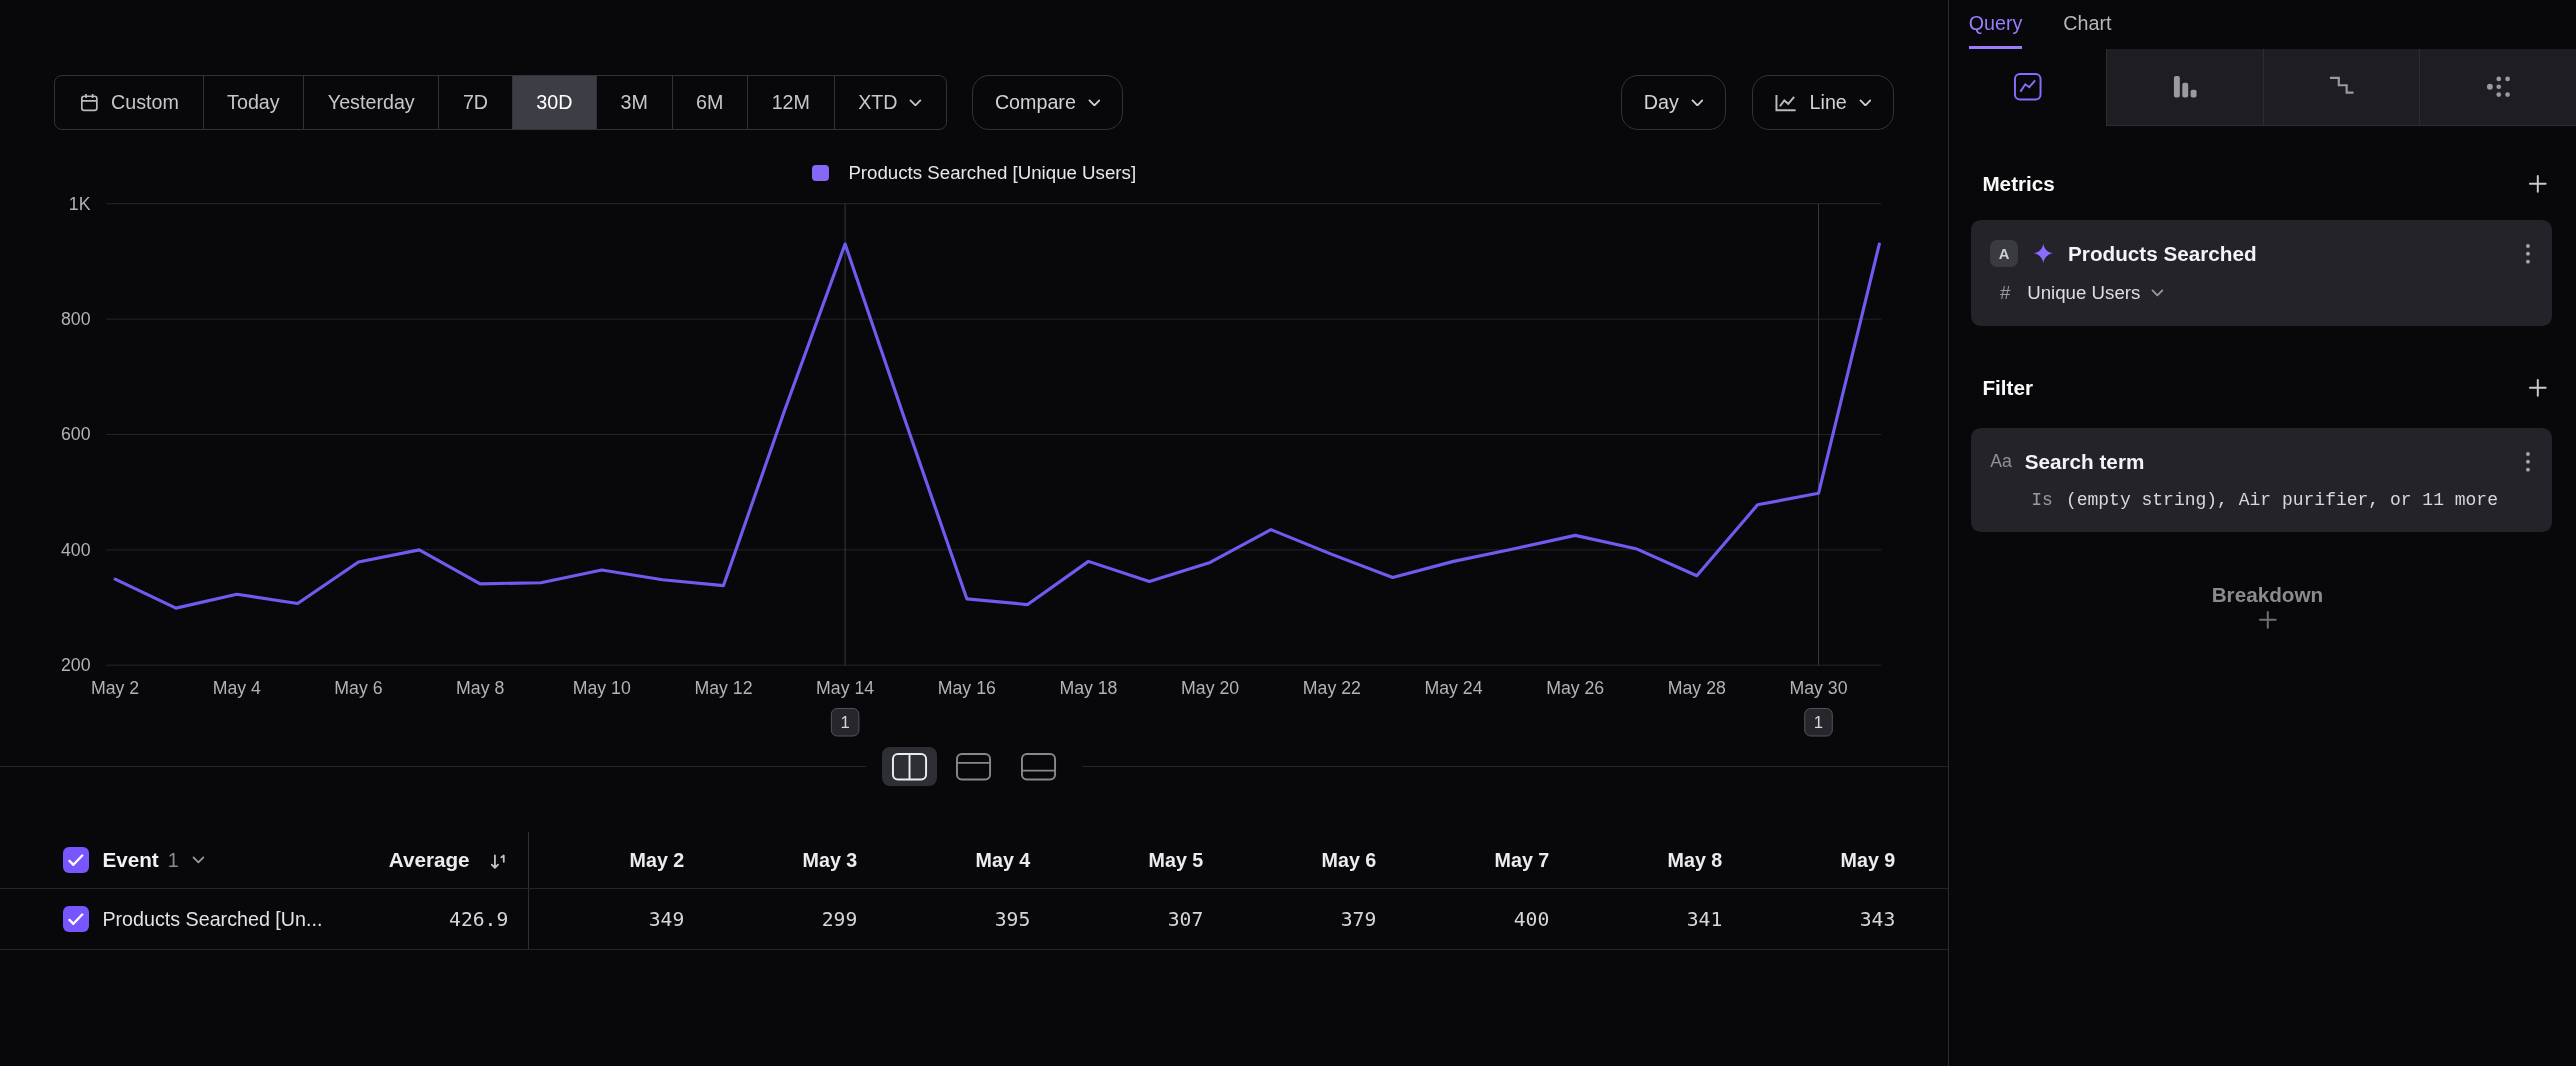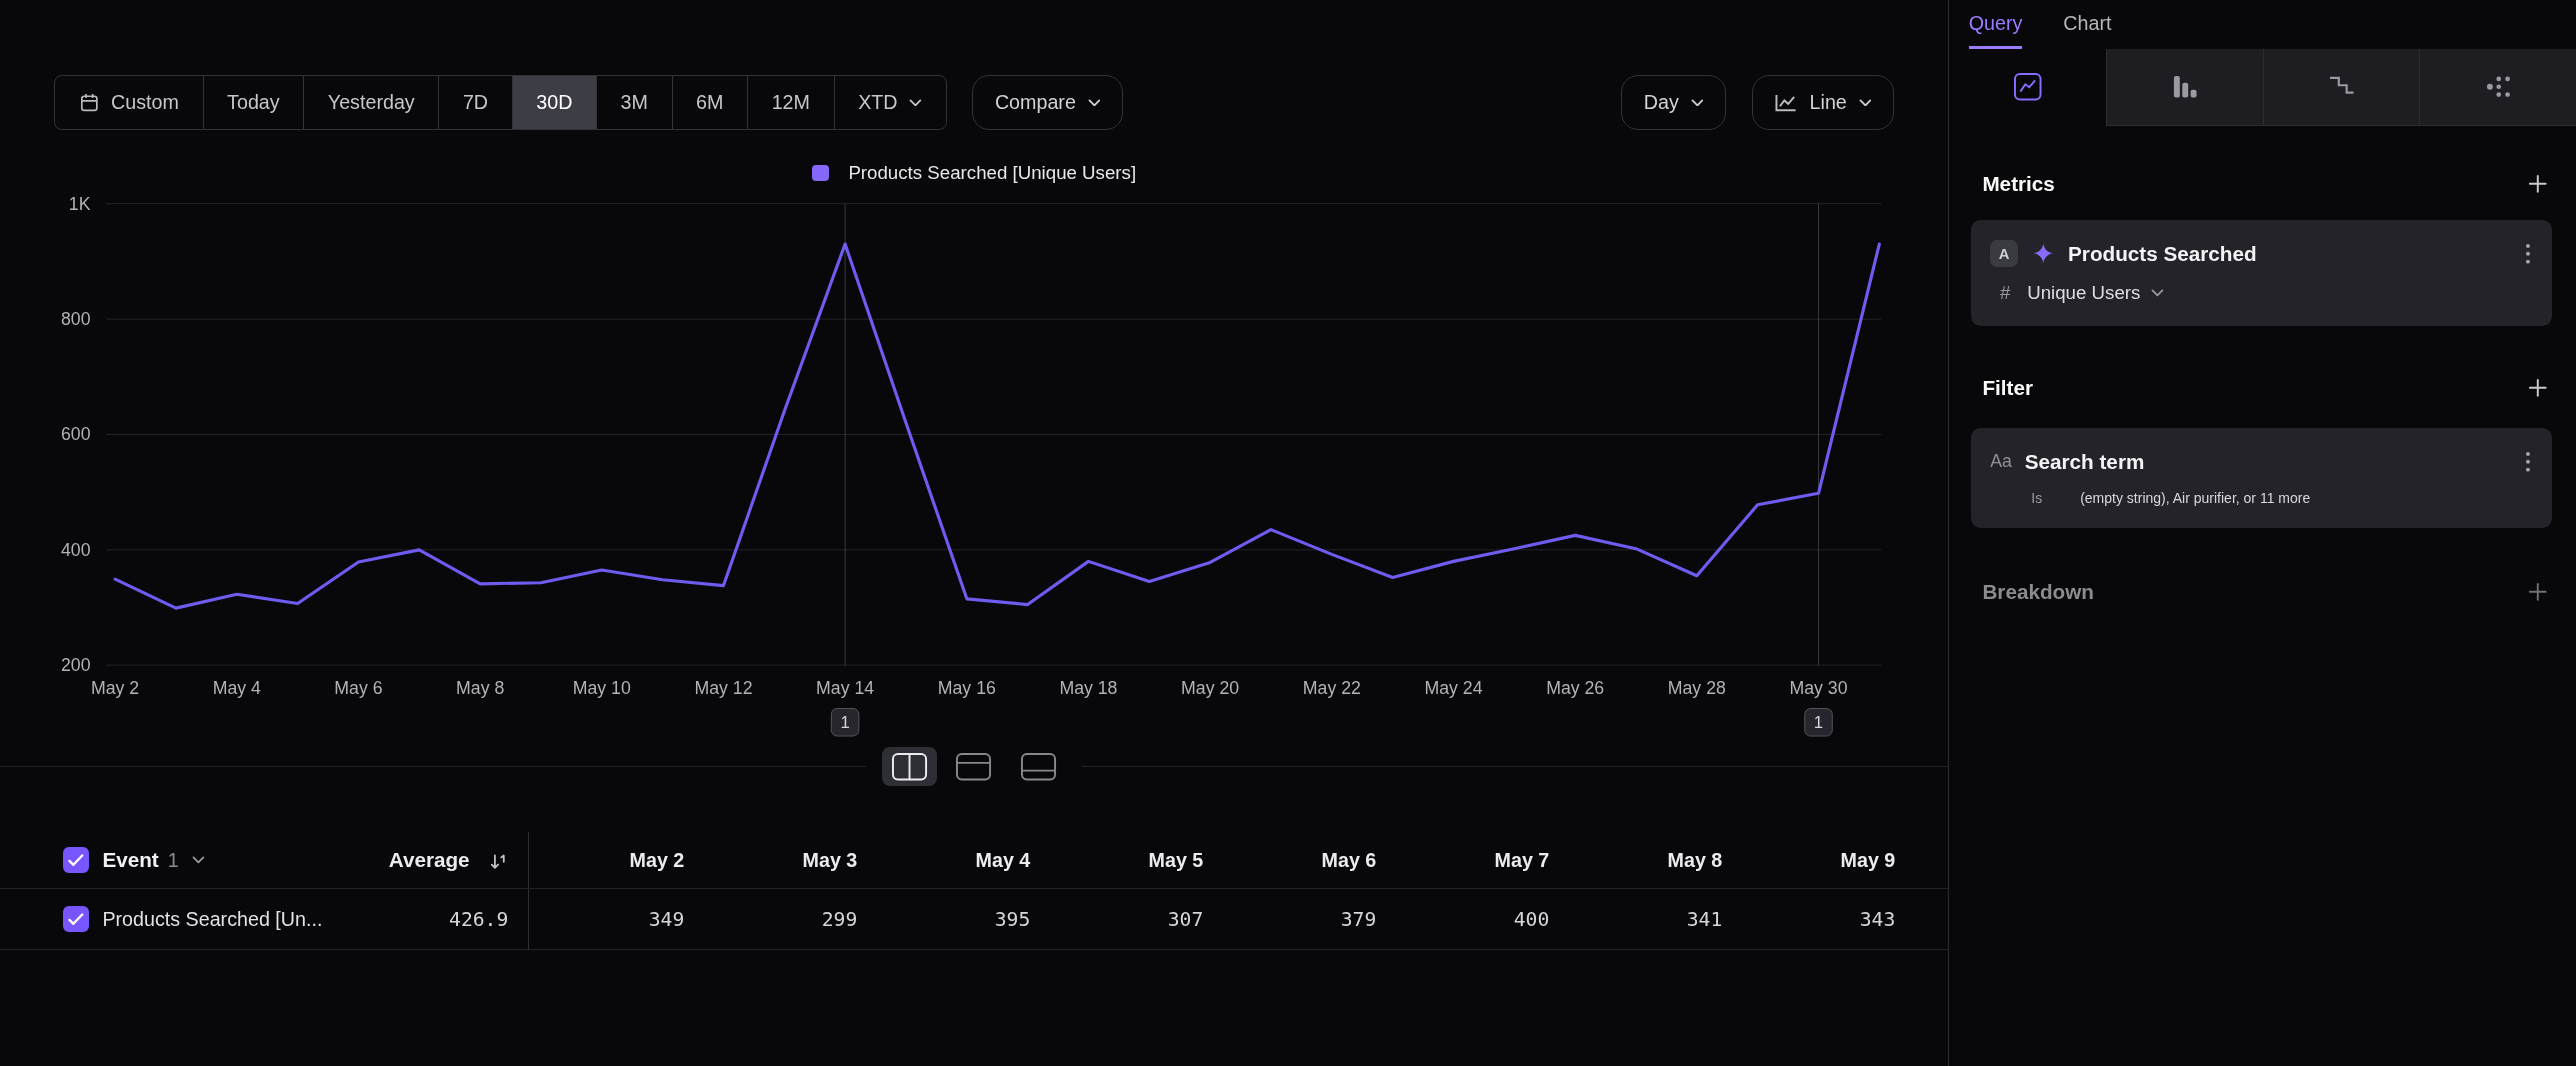--- a/index.html
+++ b/index.html
@@ -65,39 +65,39 @@
   .side-tab { display:flex; align-items:center; font-size:19.7px; font-weight:500; color:#b6b6bb; border-bottom:3px solid transparent; cursor:pointer; }
   .side-tab.active { color:var(--tab-active,#9d7bff); border-bottom-color:var(--tab-active,#9d7bff); }
   .icon-tabs { height:77px; display:grid; grid-template-columns:repeat(4,1fr); }
   .icon-tab { display:flex; align-items:center; justify-content:center; background:#1d1d22; border-bottom:1px solid #2c2c32; border-left:1px solid #2c2c32; color:#9a9aa1; cursor:pointer; }
   .icon-tab:first-child { border-left:none; }
   .icon-tab.active { background:transparent; border-bottom-color:transparent; color:var(--icon-active,#8a6bff); }
 
   .side-content { padding:0 23.6px 0 21.6px; }
   .section-head { margin-top:45px; display:flex; align-items:center; justify-content:space-between; padding-left:11.8px; }
   .section-head.filter { margin-top:49px; }
-  .section-head.breakdown { margin-top:51px; }
+  .section-head.breakdown { margin-top:51px;flex-direction:column; }
   .section-title { font-size:20.7px; font-weight:700; color:#fafafa; }
   .section-head.breakdown .section-title { color:#8a8a90; }
   .add-btn { background:none; border:none; color:#c9c9ce; cursor:pointer; padding:2px 3.9px; display:flex; }
   .section-head.breakdown .add-btn { color:#6f6f75; }
 
   .card { margin-top:23.6px; background:#232329; border-radius:9.8px; padding:19.7px 19.7px 21.6px; cursor:pointer; }
   .card.filter-card { margin-top:27.6px; }
   .card-row1 { display:flex; align-items:center; gap:12.8px; }
   .letter-badge { width:27.6px; height:27.6px; border-radius:6.9px; background:#3a3a41; color:#cfcfd4; font-size:14.8px; font-weight:600; display:flex; align-items:center; justify-content:center; flex:0 0 auto; }
   .event-icon { display:flex; align-items:center; color:var(--icon-active,#8a6bff); }
   .card-name { flex:1; font-size:20.7px; font-weight:600; color:#f4f4f6; }
   .kebab { color:#a5a5ab; cursor:pointer; display:flex; padding:2px; }
   .card-row2 { margin-top:14.8px; display:flex; align-items:center; gap:16.7px; padding-left:9.8px; font-size:18.7px; }
   .measure-prefix { color:#9a9aa1; }
   .measure { color:#dedee2; display:flex; align-items:center; gap:10.8px; cursor:pointer; }
   .measure .chev-wrap { color:#9a9aa1; }
   .type-badge { color:#8f8f96; font-size:17.7px; }
-  .filter-card .card-row2 { padding-left:41px; gap:38px; font-size:14px; }
+  .filter-card .card-row2 { padding-left:41px; gap:13px; font-size:18px;font-family:Liberation Mono, monospace; }
   .op { color:#9a9aa1; }
   .filter-value { color:#d8d8dc; }
 </style>
 </head>
 <body>
 
 <div class="main">
 
   <div class="toolbar">
     <div class="seg-group">

